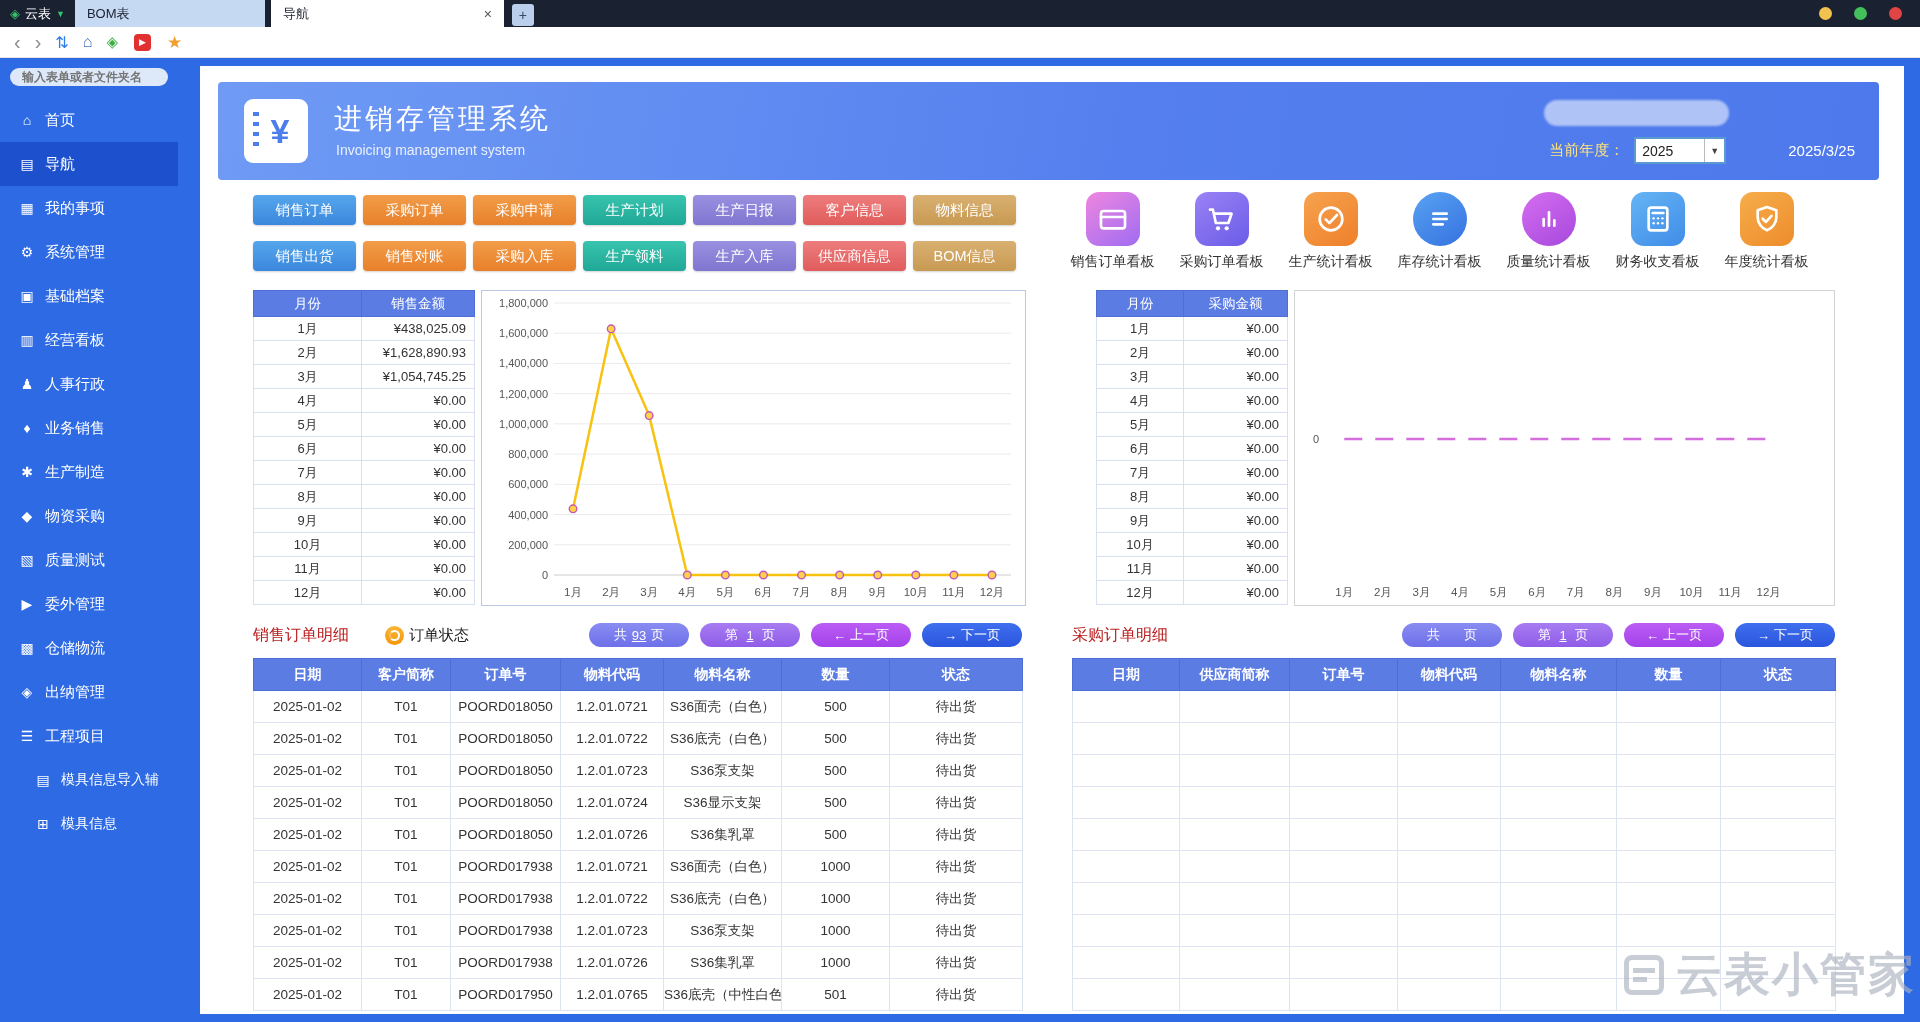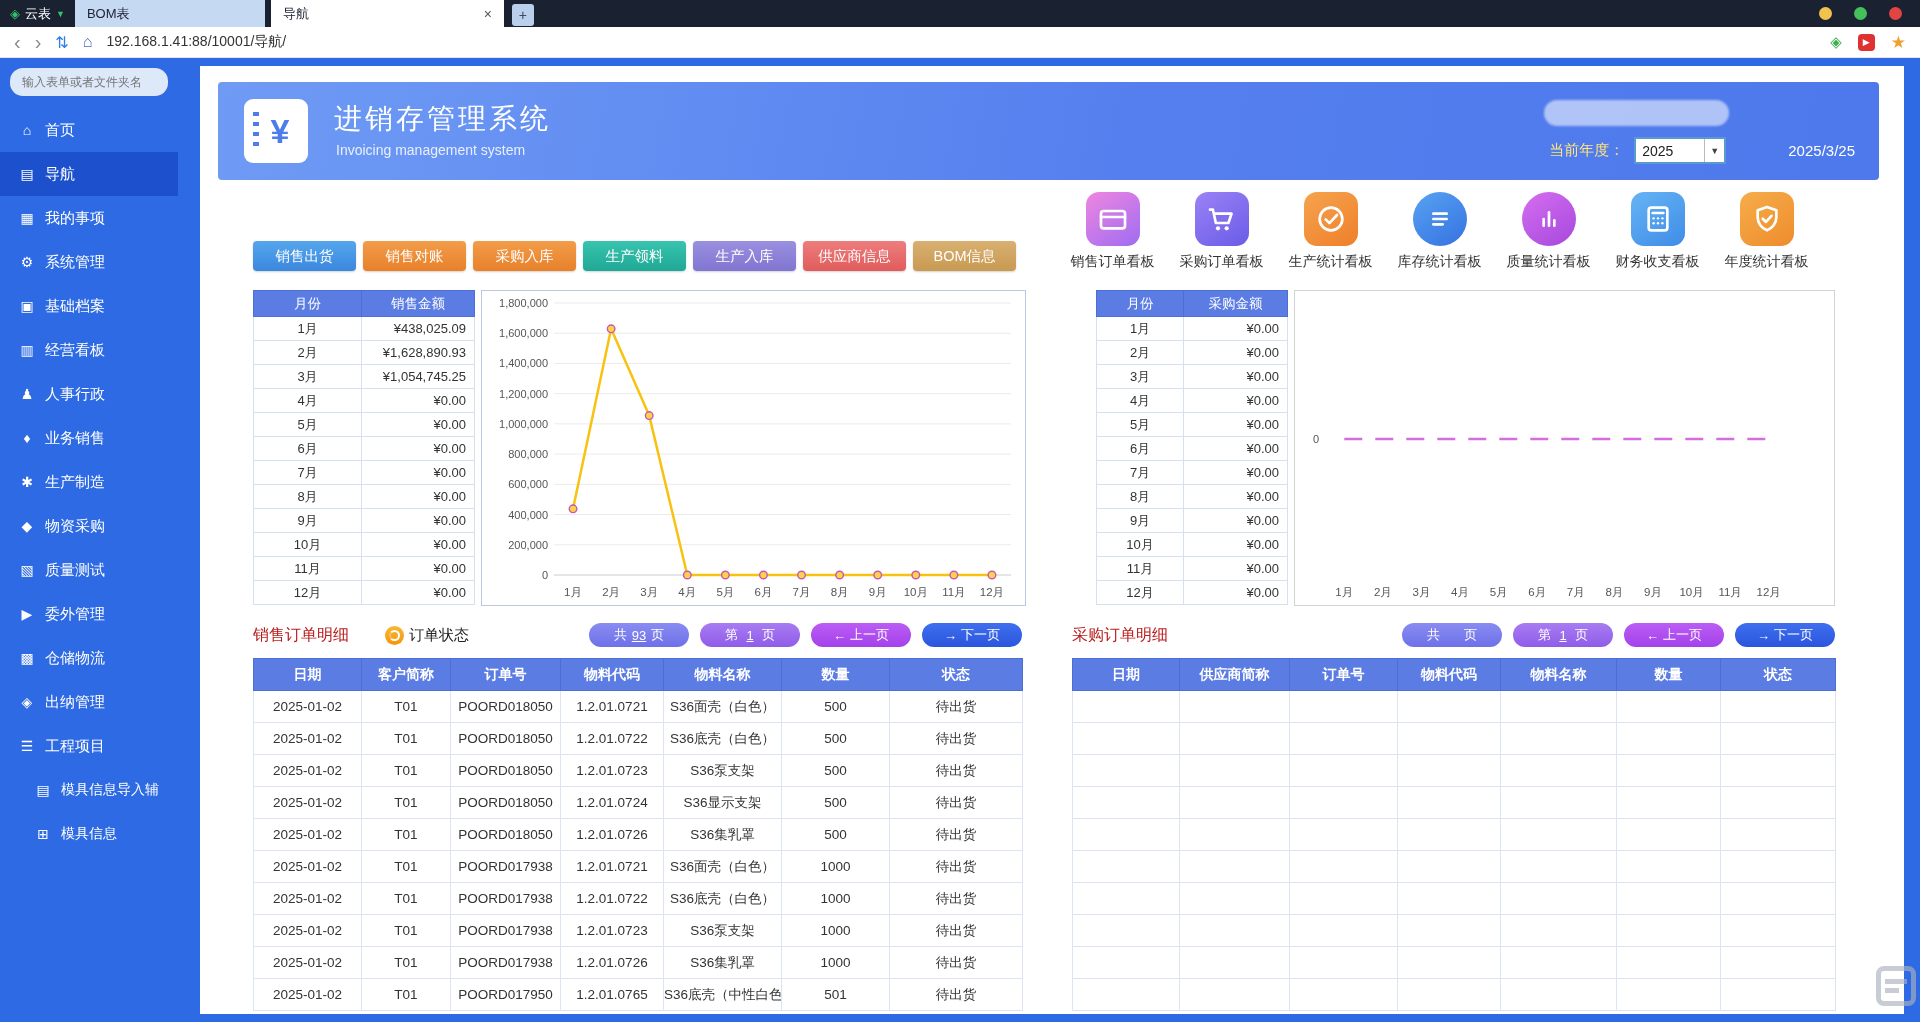--- a/index.html
+++ b/index.html
@@ -28,21 +28,21 @@
   .home-ic { color:#4a6fb8; font-size:16px; }
   .url-text { font-size:14px; color:#333; flex:1; }
   .abar-right { display:flex; align-items:center; gap:16px; }
   .grid-ic { color:#3fae49; font-size:15px; }
   .play-ic { width:17px; height:17px; background:#e03030; border-radius:4px; color:#fff; font-size:9px; display:flex; align-items:center; justify-content:center; }
   .star-ic { color:#f0a030; font-size:17px; }
 
   
   .bodyrow { flex:1; display:flex; min-height:0; }
   .sidebar { width:178px; background:#2d6ae3; flex:0 0 auto; padding-top:10px; }
-  .side-search { margin:0 10px; height:28px; border-radius:13px; background:#dde8f9; color:#8494b6; font-size:12px; border:none; outline:none; width:158px; padding:8px 12px; display:block; }
+  .side-search { margin:0 10px; height:18px; border-radius:13px; background:#dde8f9; color:#8494b6; font-size:12px; border:none; outline:none; width:158px; padding:8px 12px; display:block;font-weight:bold; }
   .side-nav { margin-top:12px; }
   .side-item { height:44px; display:flex; align-items:center; padding-left:18px; gap:9px; color:#fff; font-size:15px; cursor:pointer; white-space:nowrap; }
   .side-item.active { background:#1c50cc; }
   .side-item.indent { padding-left:34px; font-size:14px; }
   .side-icon { width:18px; text-align:center; font-size:14px; flex:0 0 auto; }
 
   .content { flex:1; position:relative; background:#2d6ae3; }
   .panel { position:absolute; left:22px; top:8px; right:16px; bottom:8px; background:#fff; overflow:hidden; }
 
   
@@ -145,21 +145,20 @@
       <span class="dot dot-max"></span>
       <span class="dot dot-close"></span>
     </div>
   </div>
 
   <div class="addressbar">
     <span class="nav-chevron">‹</span>
     <span class="nav-chevron">›</span>
     <span class="refresh-ic">⇅</span>
     <span class="home-ic">⌂</span>
-    <span class="url-text">192.168.1.41:88/10001/导航/</span>
     <div class="abar-right">
       <span class="grid-ic">◈</span>
       <span class="play-ic">▶</span>
       <span class="star-ic">★</span>
     </div>
   </div>
 
   <div class="bodyrow">
 
     <aside class="sidebar">
@@ -249,20 +248,29 @@
           <div class="banner-year-row">
             <span class="year-label">当前年度：</span>
             <div class="year-select">
               <span class="year-value">2025</span>
               <span class="year-arrow">▼</span>
             </div>
             <span class="banner-date">2025/3/25</span>
           </div>
         </div>
 
+        <div class="qrow" id="qrow1">
+            <div class="qb" style="background: linear-gradient(rgb(85, 166, 236), rgb(59, 135, 221));">销售订单</div>
+            <div class="qb" style="background: linear-gradient(rgb(242, 157, 74), rgb(232, 128, 42));">采购订单</div>
+            <div class="qb" style="background: linear-gradient(rgb(242, 157, 74), rgb(232, 128, 42));">采购申请</div>
+            <div class="qb" style="background: linear-gradient(rgb(56, 196, 174), rgb(31, 168, 150));">生产计划</div>
+            <div class="qb" style="background: linear-gradient(rgb(154, 144, 224), rgb(128, 117, 208));">生产日报</div>
+            <div class="qb" style="background: linear-gradient(rgb(238, 125, 125), rgb(224, 92, 92));">客户信息</div>
+            <div class="qb" style="background: linear-gradient(rgb(217, 176, 113), rgb(200, 154, 82));">物料信息</div>
+          </div>
         <div class="qrow" id="qrow2">
             <div class="qb" style="background: linear-gradient(rgb(85, 166, 236), rgb(59, 135, 221));">销售出货</div>
             <div class="qb" style="background: linear-gradient(rgb(242, 157, 74), rgb(232, 128, 42));">销售对账</div>
             <div class="qb" style="background: linear-gradient(rgb(242, 157, 74), rgb(232, 128, 42));">采购入库</div>
             <div class="qb" style="background: linear-gradient(rgb(56, 196, 174), rgb(31, 168, 150));">生产领料</div>
             <div class="qb" style="background: linear-gradient(rgb(154, 144, 224), rgb(128, 117, 208));">生产入库</div>
             <div class="qb" style="background: linear-gradient(rgb(238, 125, 125), rgb(224, 92, 92));">供应商信息</div>
             <div class="qb" style="background: linear-gradient(rgb(217, 176, 113), rgb(200, 154, 82));">BOM信息</div>
           </div>
 
@@ -814,15 +822,16 @@
               </tr>
             </tbody>
         </table>
 
       </div>
     </main>
   </div>
 
   <div class="watermark">
     <span class="wm-logo"></span>
+    <span class="wm-text">云表小管家</span>
   </div>
 
 </div>
 
 </body></html>

